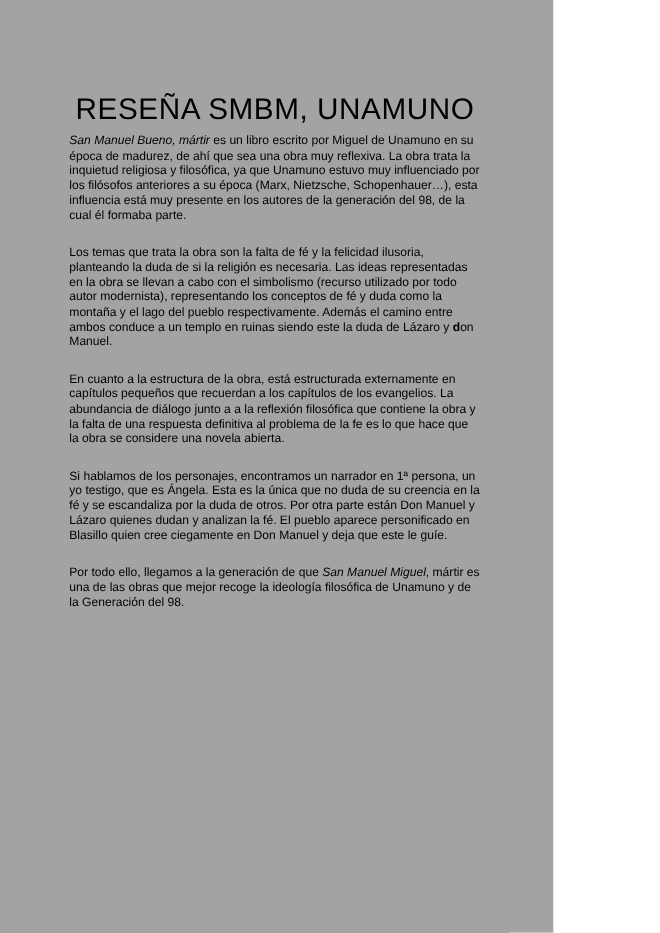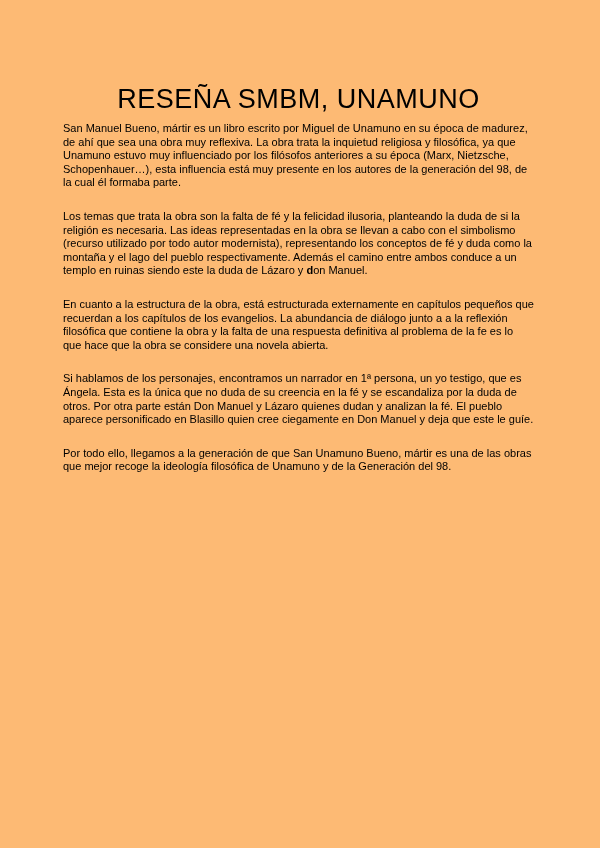--- a/index.html
+++ b/index.html
@@ -3,23 +3,23 @@
 <meta charset="utf-8">
 <style>
   html, body {
     margin: 0;
     padding: 0;
     background: #ffffff;
   }
   .page {
     position: relative;
     box-sizing: border-box;
-    width: 600px;
+    width: 503px;
     height: 848px;
-    background: #fdba74;
+    background: #a3a3a3;
     padding: 84px 66px 0 63px;
     overflow: hidden;
   }
   .doc-title {
     margin: 0 0 8px 0;
     font-family: "Liberation Sans", sans-serif;
     font-size: 27px;
     font-weight: 400;
     line-height: 30px;
     letter-spacing: 0.5px;
@@ -30,28 +30,28 @@
   .doc-body {
     font-family: "Liberation Sans", sans-serif;
     font-size: 11px;
     line-height: 13.6px;
     color: #000000;
     text-align: left;
   }
   .doc-body p {
     margin: 0 0 20px 0;
   }
-  .seg-italic { }
+  .seg-italic { font-style: italic; }
   .seg-bold   { font-weight: 700; }
 </style>
 </head>
 <body>
 
 <main class="page">
   <h1 class="doc-title">RESEÑA SMBM, UNAMUNO</h1>
   <div class="doc-body" id="doc-body">
       <p><span class="seg-italic">San Manuel Bueno, mártir</span><span> es un libro escrito por Miguel de Unamuno en su época de madurez, de ahí que sea una obra muy reflexiva. La obra trata la inquietud religiosa y filosófica, ya que Unamuno estuvo muy influenciado por los filósofos anteriores a su época (Marx, Nietzsche, Schopenhauer…), esta influencia está muy presente en los autores de la generación del 98, de la cual él formaba parte.</span></p>
       <p><span>Los temas que trata la obra son la falta de fé y la felicidad ilusoria, planteando la duda de si la religión es necesaria. Las ideas representadas en la obra se llevan a cabo con el simbolismo (recurso utilizado por todo autor modernista), representando los conceptos de fé y duda como la montaña y el lago del pueblo respectivamente. Además el camino entre ambos conduce a un templo en ruinas siendo este la duda de Lázaro y </span><span class="seg-bold">d</span><span>on Manuel.</span></p>
       <p><span>En cuanto a la estructura de la obra, está estructurada externamente en capítulos pequeños que recuerdan a los capítulos de los evangelios. La abundancia de diálogo junto a a la reflexión filosófica que contiene la obra y la falta de una respuesta definitiva al problema de la fe es lo que hace que la obra se considere una novela abierta.</span></p>
       <p><span>Si hablamos de los personajes, encontramos un narrador en 1ª persona, un yo testigo, que es Ángela. Esta es la única que no duda de su creencia en la fé y se escandaliza por la duda de otros. Por otra parte están Don Manuel y Lázaro quienes dudan y analizan la fé. El pueblo aparece personificado en Blasillo quien cree ciegamente en Don Manuel y deja que este le guíe.</span></p>
-      <p><span>Por todo ello, llegamos a la generación de que </span><span class="seg-italic">San Unamuno Bueno</span><span>, mártir es una de las obras que mejor recoge la ideología filosófica de Unamuno y de la Generación del 98.</span></p>
+      <p><span>Por todo ello, llegamos a la generación de que </span><span class="seg-italic">San Manuel Miguel</span><span>, mártir es una de las obras que mejor recoge la ideología filosófica de Unamuno y de la Generación del 98.</span></p>
     </div>
 </main>
 
 </body></html>

